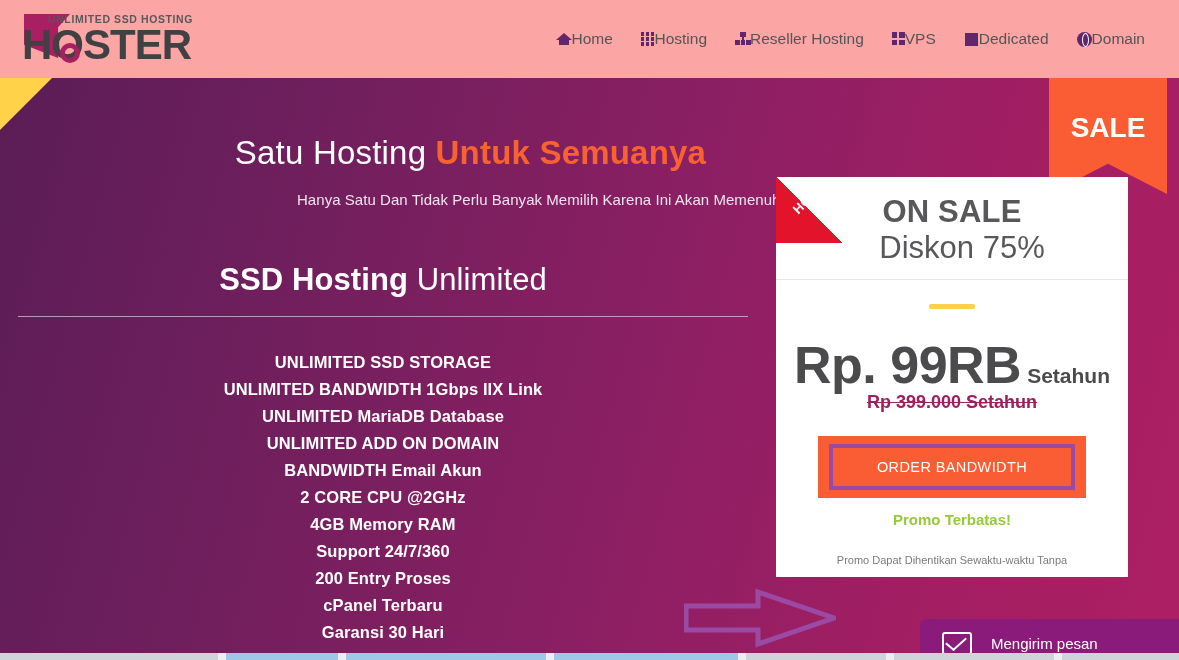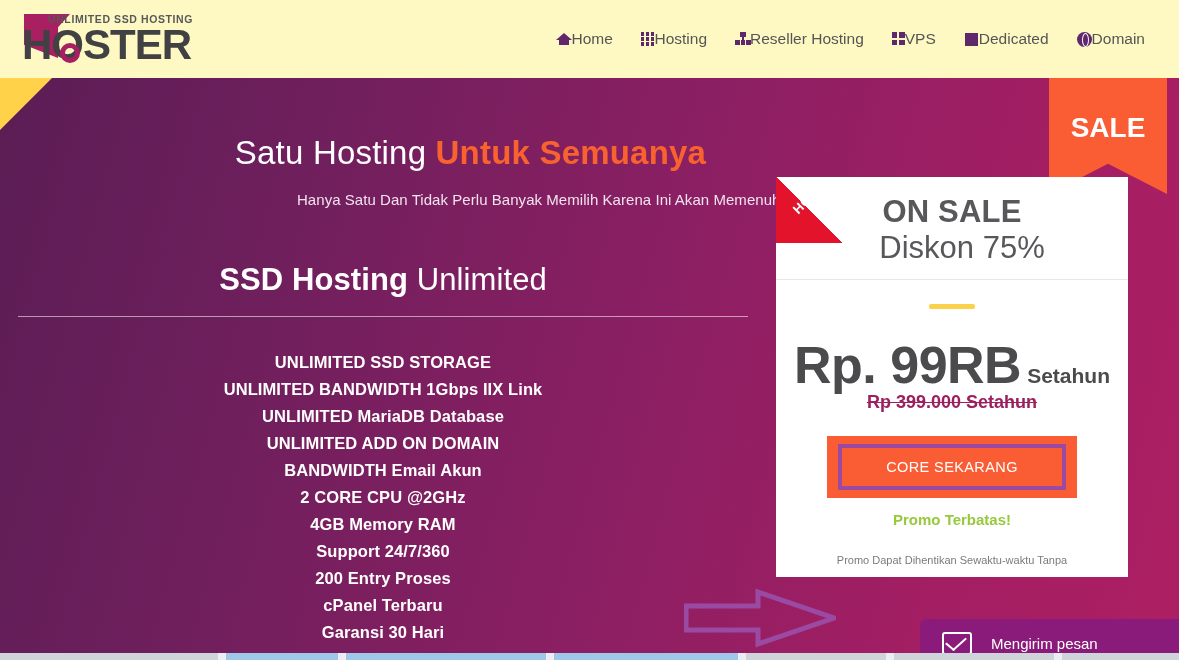--- a/index.html
+++ b/index.html
@@ -6,21 +6,21 @@
   html,body { width:1179px; height:660px; overflow:hidden; }
   body {
     font-family:"Liberation Sans", sans-serif;
     background:#5a1f52;
     position:relative;
   }
 
   
   .header {
     position:absolute; left:0; top:0; width:1179px; height:78px;
-    background:#fef9c3; z-index:20;
+    background:#fca5a5; z-index:20;
   }
   .logo {
     position:absolute; left:12px; top:10px; width:190px; height:58px;
   }
   .logo-tag {
     position:absolute; left:36px; top:3px;
     font-size:10.5px; font-weight:bold; letter-spacing:0.6px;
     color:#58585b; font-family:"Liberation Sans", sans-serif;
   }
   .logo-word {
@@ -316,21 +316,21 @@
   <div class="card-div"></div>
   <div class="dash"></div>
 
   <div class="price-row">
     <span class="price-main">Rp. 99RB</span><span class="price-per">Setahun</span>
   </div>
   <div class="price-old">Rp 399.000 Setahun</div>
 
   <div class="order-wrap">
     <div class="order-btn">
-      <div class="order-inner">CORE SEKARANG</div>
+      <div class="order-inner">ORDER BANDWIDTH</div>
     </div>
   </div>
 
   <div class="promo">Promo Terbatas!</div>
 
   <div class="card-foot">
     <div>Promo Dapat Dihentikan Sewaktu-waktu Tanpa</div>
     <div>Ada Pemberitahuan Terlebih Dahulu</div>
   </div>
 </div>

